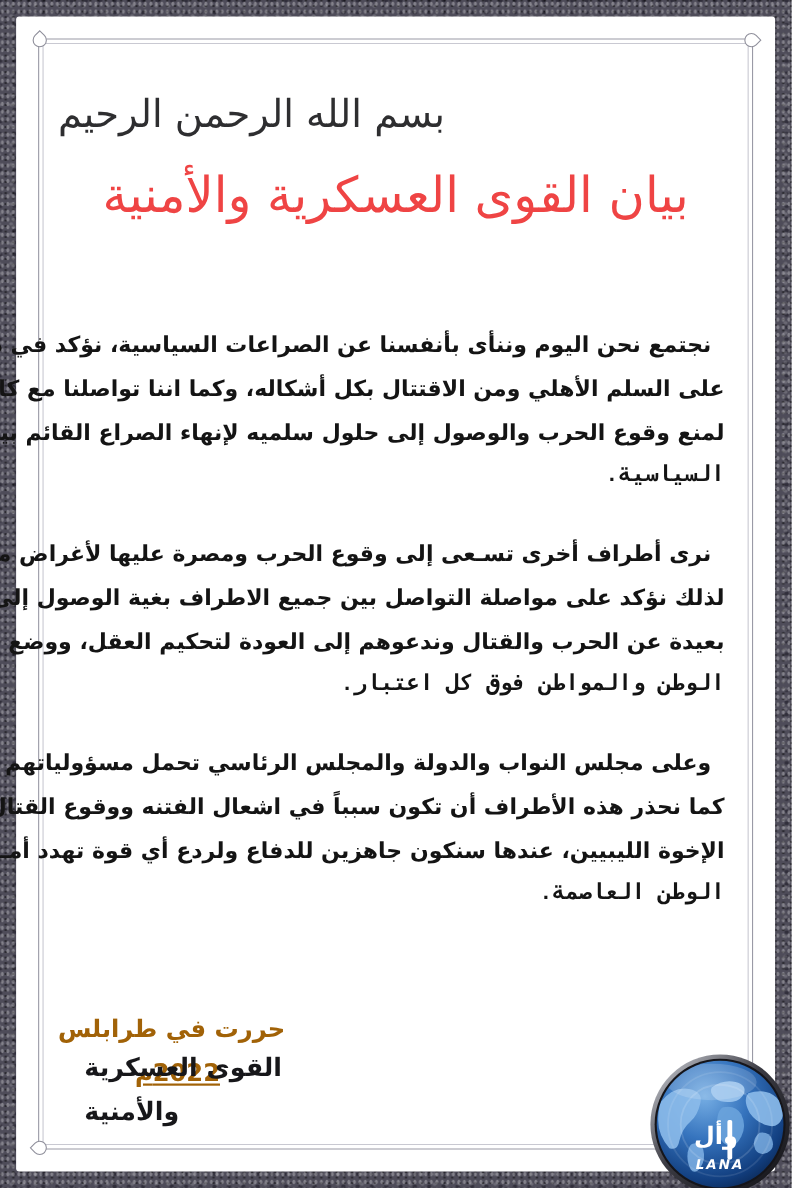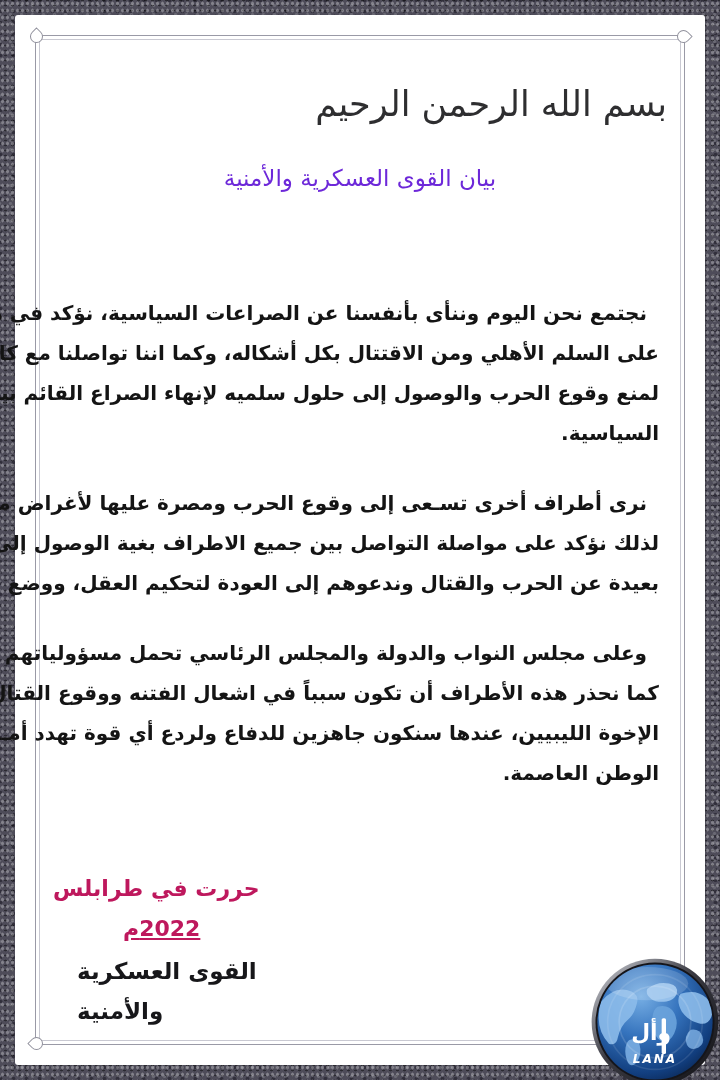--- a/index.html
+++ b/index.html
@@ -23,36 +23,36 @@
   .frame-inner{position:absolute;inset:24px;border:1px solid #c9c9d2;border-radius:3px;pointer-events:none;}
   .orn{position:absolute;width:11px;height:11px;background:#fff;border:1px solid #8f8f9b;border-radius:50% 50% 50% 0;pointer-events:none;}
   .orn.tl{left:15px;top:15px;transform:rotate(135deg);}
   .orn.tr{right:15px;top:15px;transform:rotate(-135deg);}
   .orn.bl{left:15px;bottom:15px;transform:rotate(45deg);}
   .orn.br{right:15px;bottom:15px;transform:rotate(-45deg);}
 
   
   .content{position:absolute;inset:38px;direction:rtl;}
   .basmala{
-    position:absolute;top:28px;left:0;right:0;text-align:right;
+    position:absolute;top:28px;left:0;right:0;text-align:left;
     font-size:35px;line-height:46px;font-weight:500;color:#2e2e30;margin:0;
   }
   .doc-title{
     position:absolute;top:102px;left:0;right:0;text-align:center;
-    font-size:23px;line-height:46px;font-weight:500;color:#6d28d9;margin:0;
+    font-size:45px;line-height:46px;font-weight:500;color:#ef4444;margin:0;
   }
   .bodytext{position:absolute;top:240px;left:8px;right:8px;color:#141414;}
   .para{margin:0 0 30px 0;padding:0;font-weight:bold;font-size:20px;}
   .line{line-height:40px;text-align:justify;text-align-last:justify;white-space:nowrap;}
-  .line.end{text-align:right;text-align-last:right;white-space:normal;}
+  .line.end{text-align:right;text-align-last:right;white-space:normal;font-family:Liberation Mono, monospace;}
   .line.indent{padding-right:12px;}
 
   .dateline{
-    position:absolute;top:816px;left:0;right:20px;text-align:left;
-    font-weight:bold;font-size:22px;color:#be185d;direction:rtl;
+    position:absolute;top:864px;left:0;right:20px;text-align:left;
+    font-weight:bold;font-size:22px;color:#a16207;direction:rtl;
   }
   .dateline .dl{line-height:40px;text-align:left;}
   .dateline .dl.year{padding-left:70px;text-decoration:underline;}
 
   .signature{
     position:absolute;top:898px;right:370px;left:24px;text-align:left;
     font-weight:bold;font-size:23px;line-height:40px;color:#17171a;
   }
 
   
@@ -79,20 +79,21 @@
         <div class="para">
           <div class="line indent">نجتمع نحن اليوم وننأى بأنفسنا عن الصراعات السياسية، نؤكد في ذات الوقت</div>
           <div class="line">على السلم الأهلي ومن الاقتتال بكل أشكاله، وكما اننا تواصلنا مع كافة الاطراف</div>
           <div class="line">لمنع وقوع الحرب والوصول إلى حلول سلميه لإنهاء الصراع القائم بين الاطراف</div>
           <div class="line end">السياسية.</div>
         </div>
         <div class="para">
           <div class="line indent">نرى أطراف أخرى تسـعى إلى وقوع الحرب ومصرة عليها لأغراض مختلفة.</div>
           <div class="line">لذلك نؤكد على مواصلة التواصل بين جميع الاطراف بغية الوصول إلى حلول</div>
           <div class="line">بعيدة عن الحرب والقتال وندعوهم إلى العودة لتحكيم العقل، ووضع مصلحة</div>
+          <div class="line end">الوطن والمواطن فوق كل اعتبار.</div>
         </div>
         <div class="para">
           <div class="line indent">وعلى مجلس النواب والدولة والمجلس الرئاسي تحمل مسؤولياتهم في ذلك.</div>
           <div class="line">كما نحذر هذه الأطراف أن تكون سبباً في اشعال الفتنه ووقوع القتال بين</div>
           <div class="line">الإخوة الليبيين، عندها سنكون جاهزين للدفاع ولردع أي قوة تهدد أمـــن</div>
           <div class="line end">الوطن العاصمة.</div>
         </div>
       </div>
 
       <div class="dateline">

